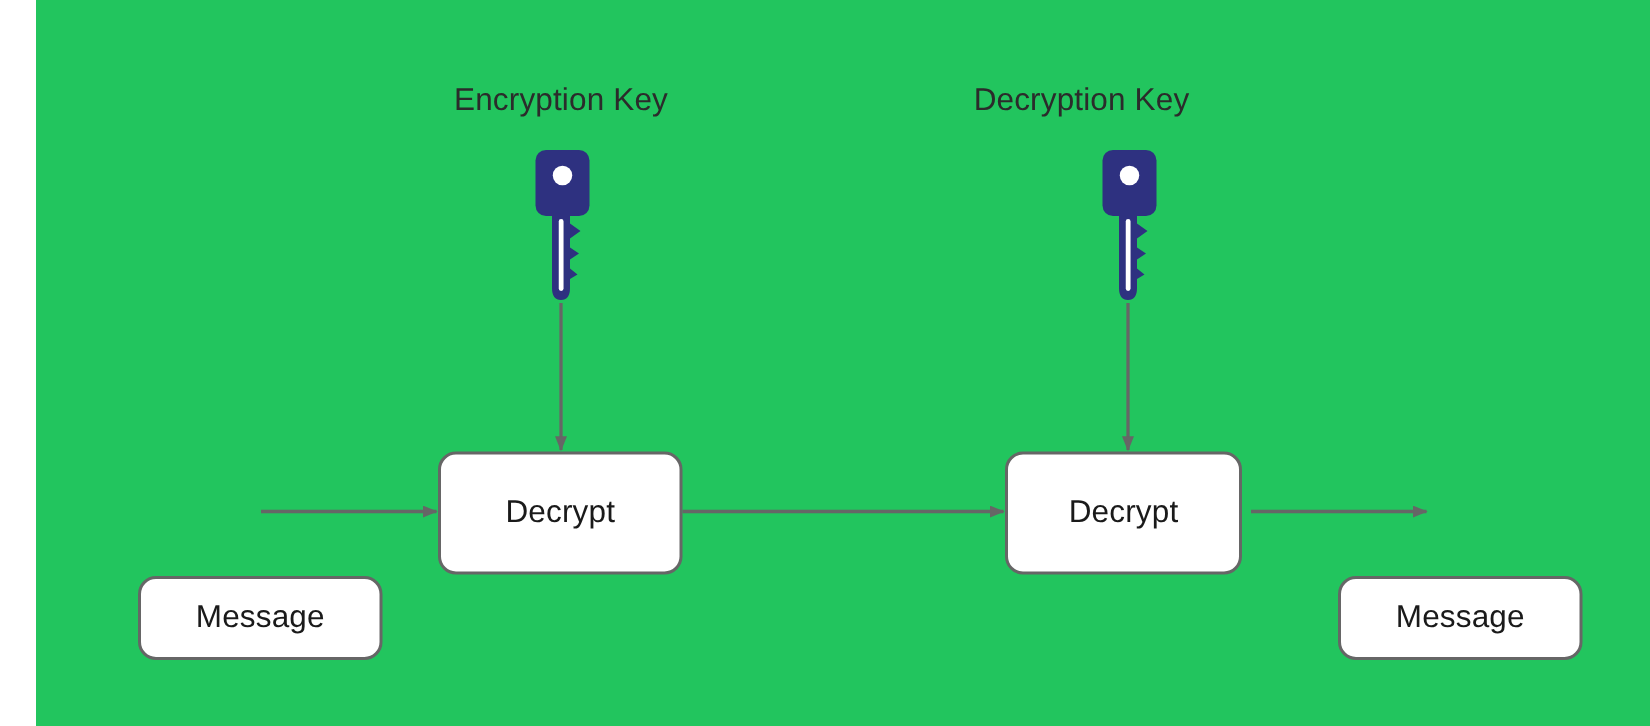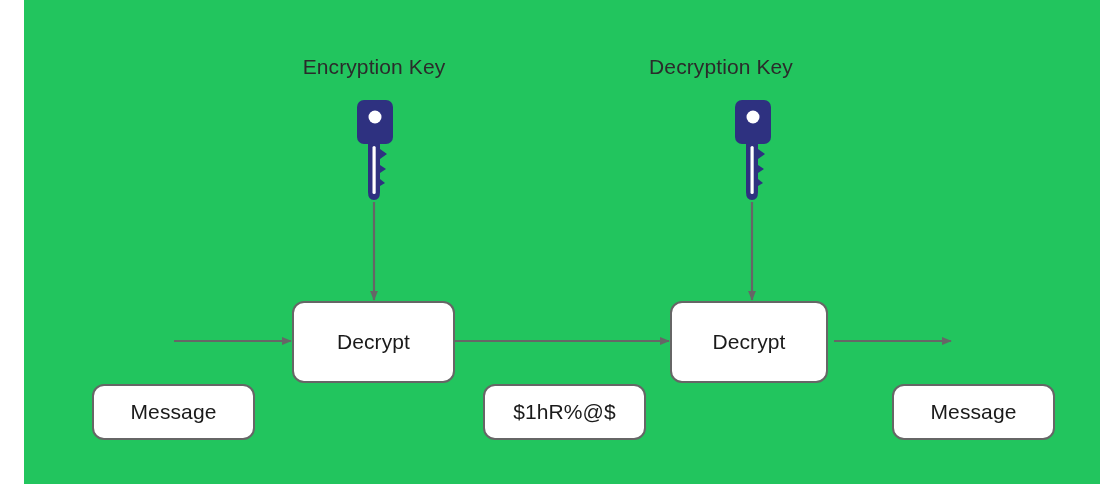--- a/index.html
+++ b/index.html
@@ -139,19 +139,18 @@
       <rect x="3" y="4" width="36" height="44" rx="7" ry="7" fill="#2e3180"></rect>
       <circle cx="21" cy="21" r="6.5" fill="#ffffff"></circle>
       <rect x="18.5" y="50" width="3.2" height="48" rx="1.6" ry="1.6" fill="#ffffff"></rect>
     </svg>
   </div>
 
   <div class="node" id="box-message-in">Message</div>
 
   <div class="node" id="box-encrypt">Decrypt</div>
 
-  <div class="node" id="box-cipher">$1hR%@$</div>
 
   <div class="node" id="box-decrypt">Decrypt</div>
 
   <div class="node" id="box-message-out">Message</div>
 
 </div>
 
 </body></html>

